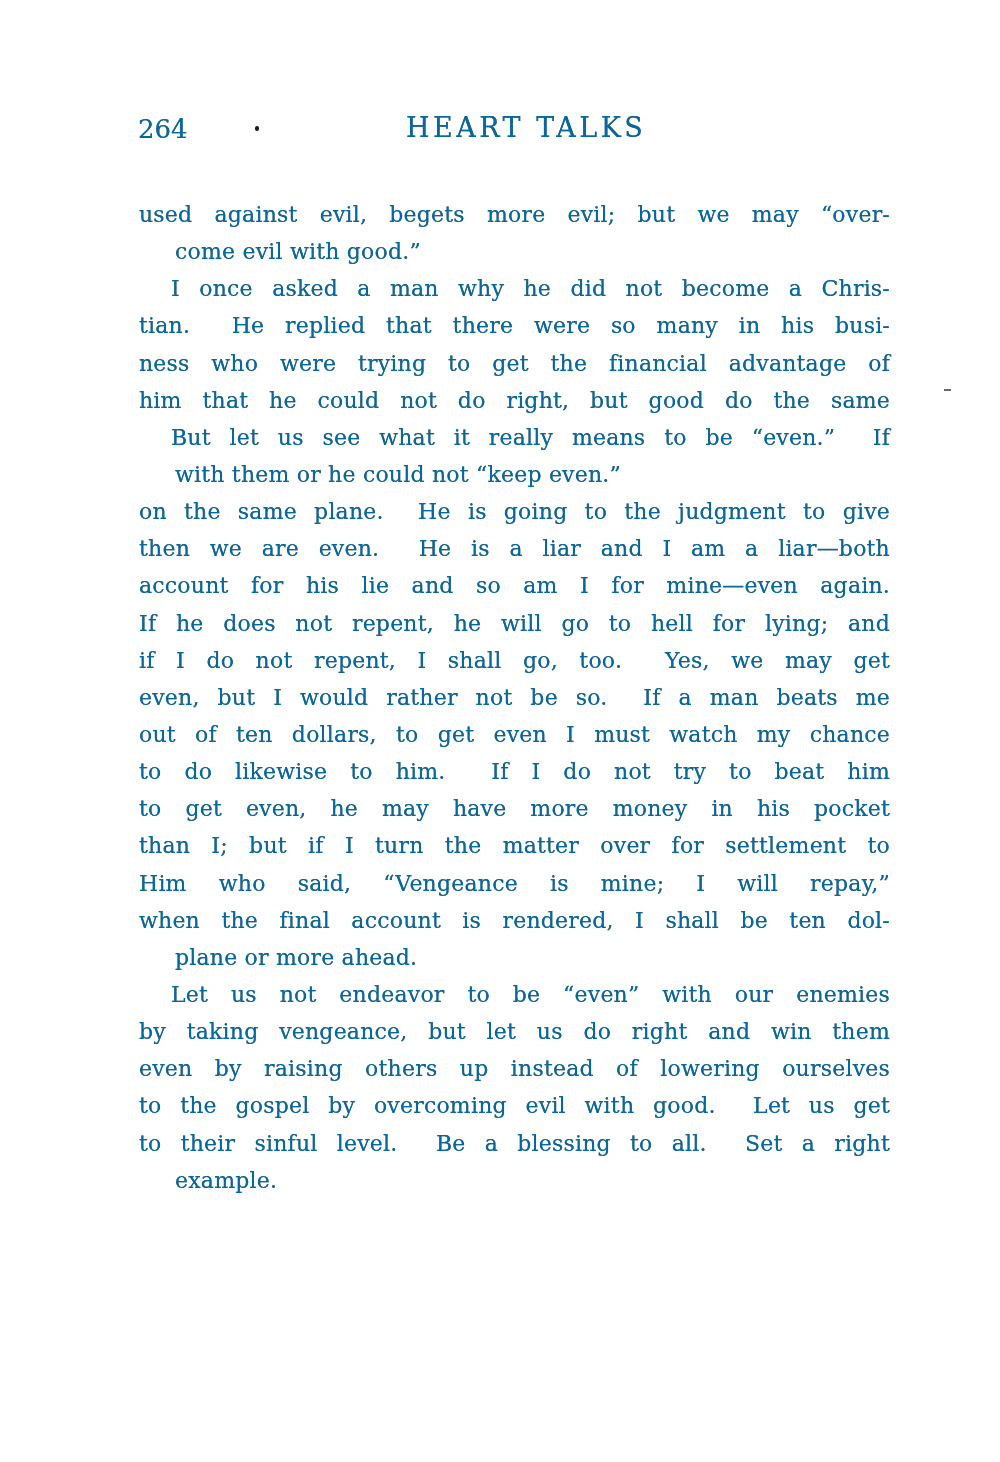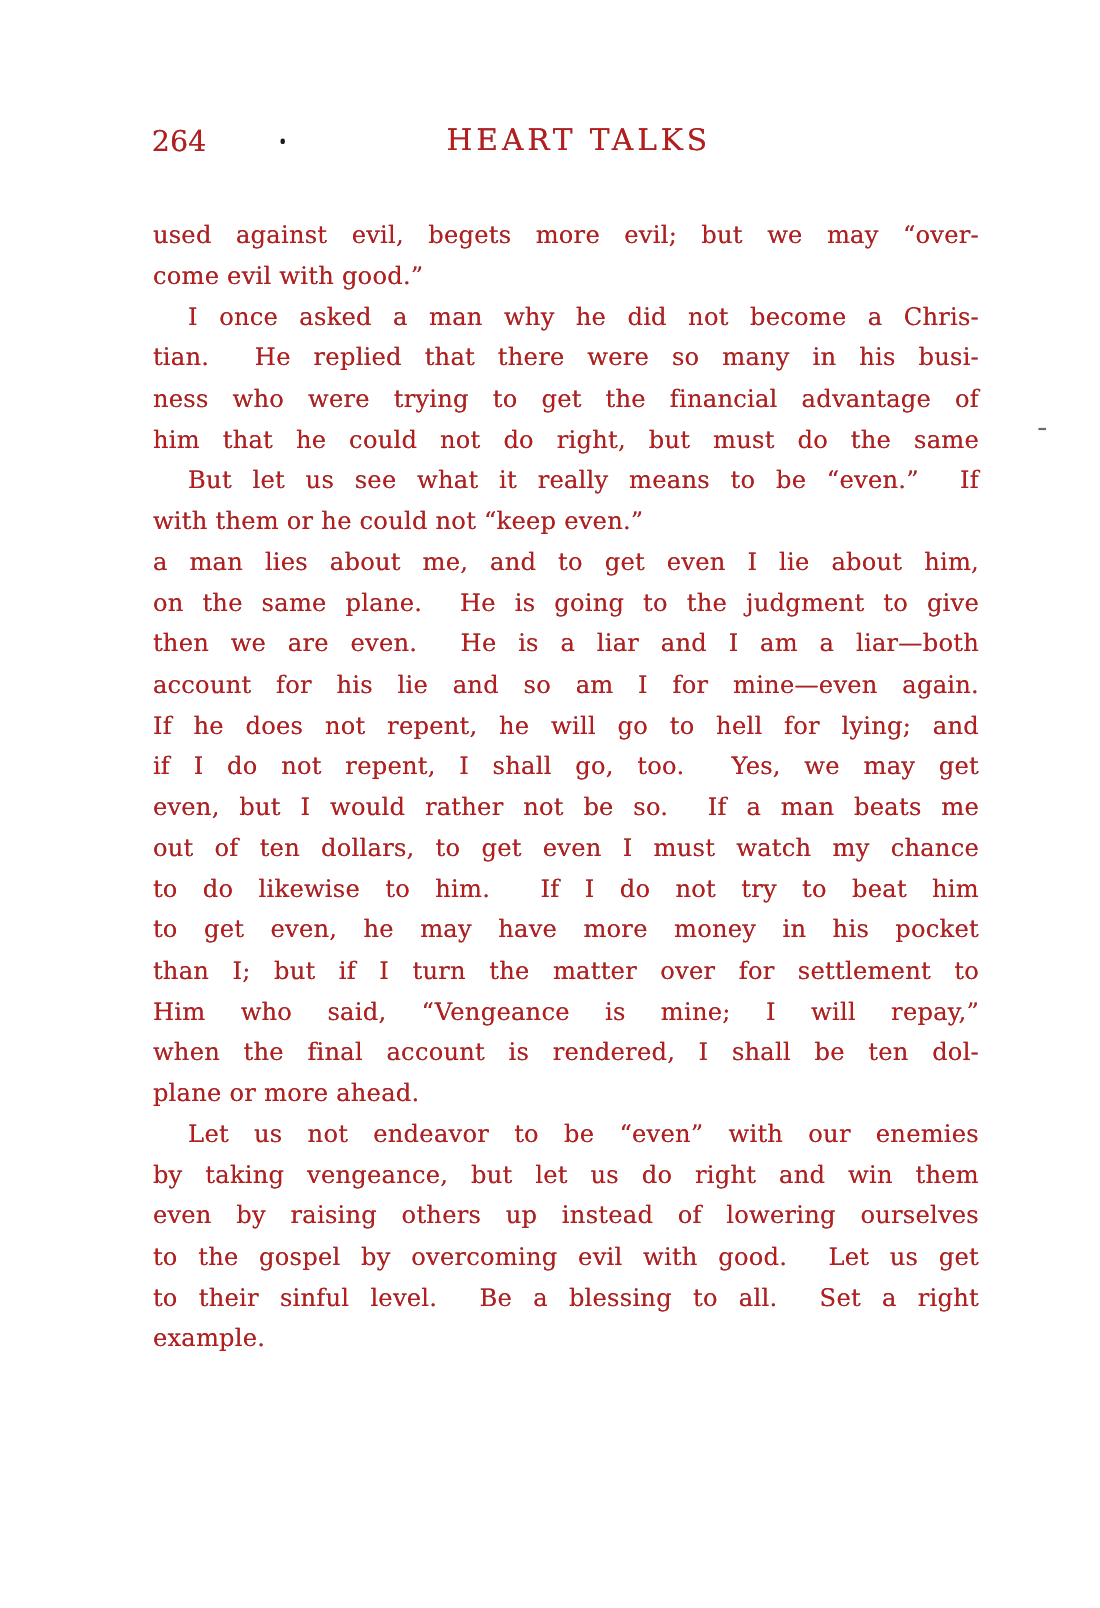--- a/index.html
+++ b/index.html
@@ -9,21 +9,21 @@
     height: 1462px;
     background: #ffffff;
   }
   .page {
     position: relative;
     width: 1000px;
     height: 1462px;
     background: #ffffff;
     overflow: hidden;
     font-family: "DejaVu Serif", "Liberation Serif", serif;
-    color: #b91c1c;
+    color: #0369a1;
   }
   .page-number {
     position: absolute;
     left: 138px;
     top: 114px;
     font-size: 26px;
     line-height: 30px;
     text-shadow: 0 0 0.5px rgba(0,0,0,0.6);
   }
   .header-title {
@@ -65,43 +65,43 @@
     letter-spacing: 0.2px;
     white-space: pre-wrap;
     text-shadow: 0 0 0.45px rgba(0,0,0,0.55);
   }
   .line.just {
     text-align: justify;
     text-align-last: justify;
   }
   .line.end {
     text-align: left;
+    margin-left: 36px;
   }
   .line.indent {
     padding-left: 32px;
   }
 </style>
 </head>
 <body>
 
 <div class="page">
   <span class="page-number">264</span>
   <span class="ink-dot"></span>
   <span class="header-title">HEART TALKS</span>
 
   <div class="text-block" id="text-block">
       <div class="line just">used against evil, begets more evil; but we may “over-</div>
       <div class="line end">come evil with good.”</div>
       <div class="line just indent">I once asked a man why he did not become a Chris-</div>
       <div class="line just">tian.  He replied that there were so many in his busi-</div>
       <div class="line just">ness who were trying to get the financial advantage of</div>
-      <div class="line just">him that he could not do right, but must do the same</div>
+      <div class="line just">him that he could not do right, but good do the same</div>
       <div class="line just indent">But let us see what it really means to be “even.”  If</div>
       <div class="line end">with them or he could not “keep even.”</div>
-      <div class="line just">a man lies about me, and to get even I lie about him,</div>
       <div class="line just">on the same plane.  He is going to the judgment to give</div>
       <div class="line just">then we are even.  He is a liar and I am a liar—both</div>
       <div class="line just">account for his lie and so am I for mine—even again.</div>
       <div class="line just">If he does not repent, he will go to hell for lying; and</div>
       <div class="line just">if I do not repent, I shall go, too.  Yes, we may get</div>
       <div class="line just">even, but I would rather not be so.  If a man beats me</div>
       <div class="line just">out of ten dollars, to get even I must watch my chance</div>
       <div class="line just">to do likewise to him.  If I do not try to beat him</div>
       <div class="line just">to get even, he may have more money in his pocket</div>
       <div class="line just">than I; but if I turn the matter over for settlement to</div>

